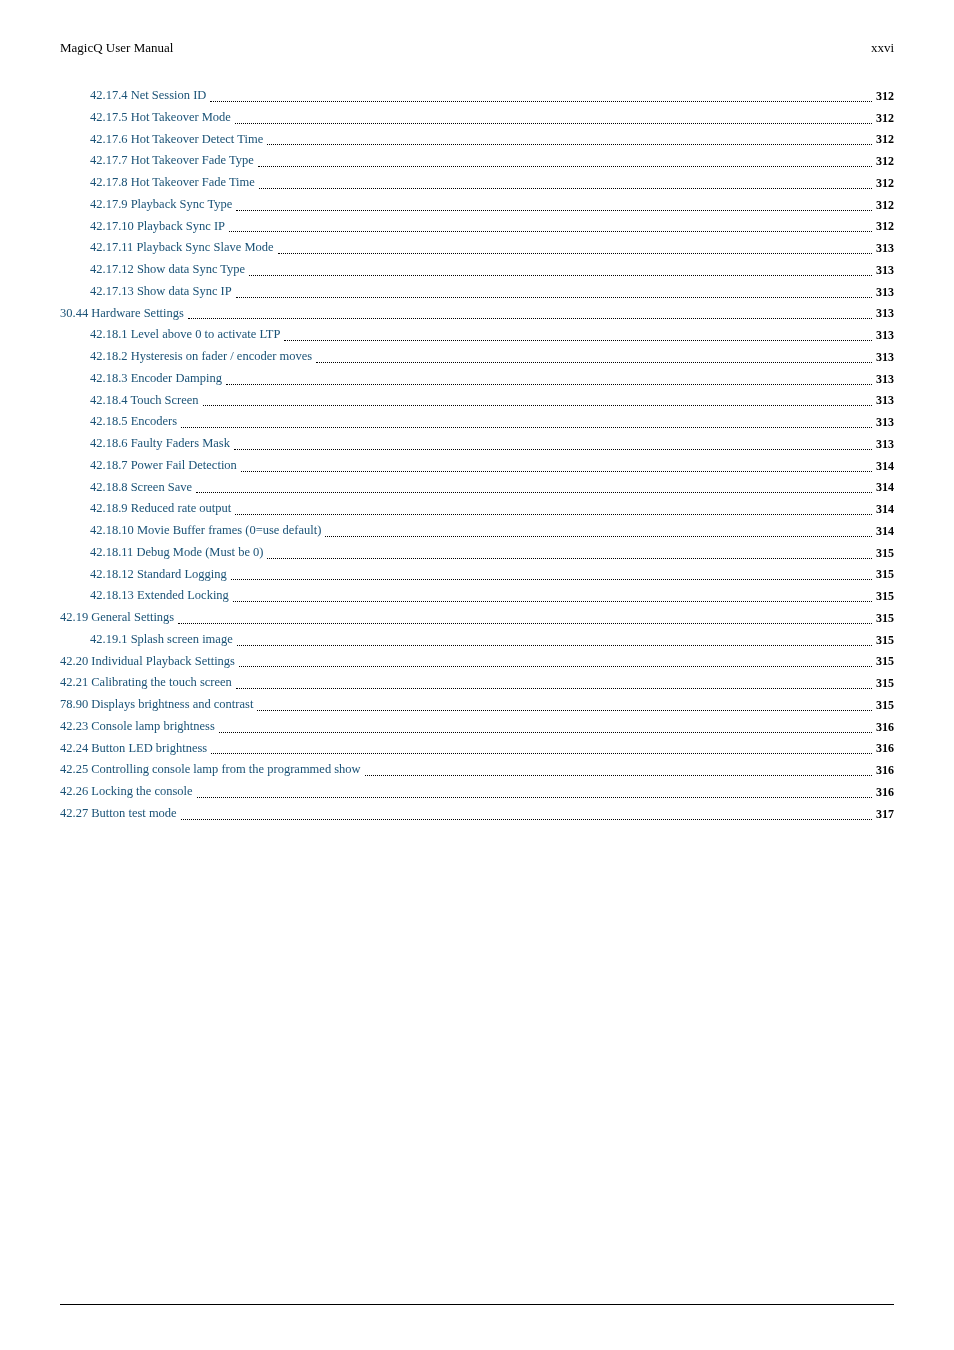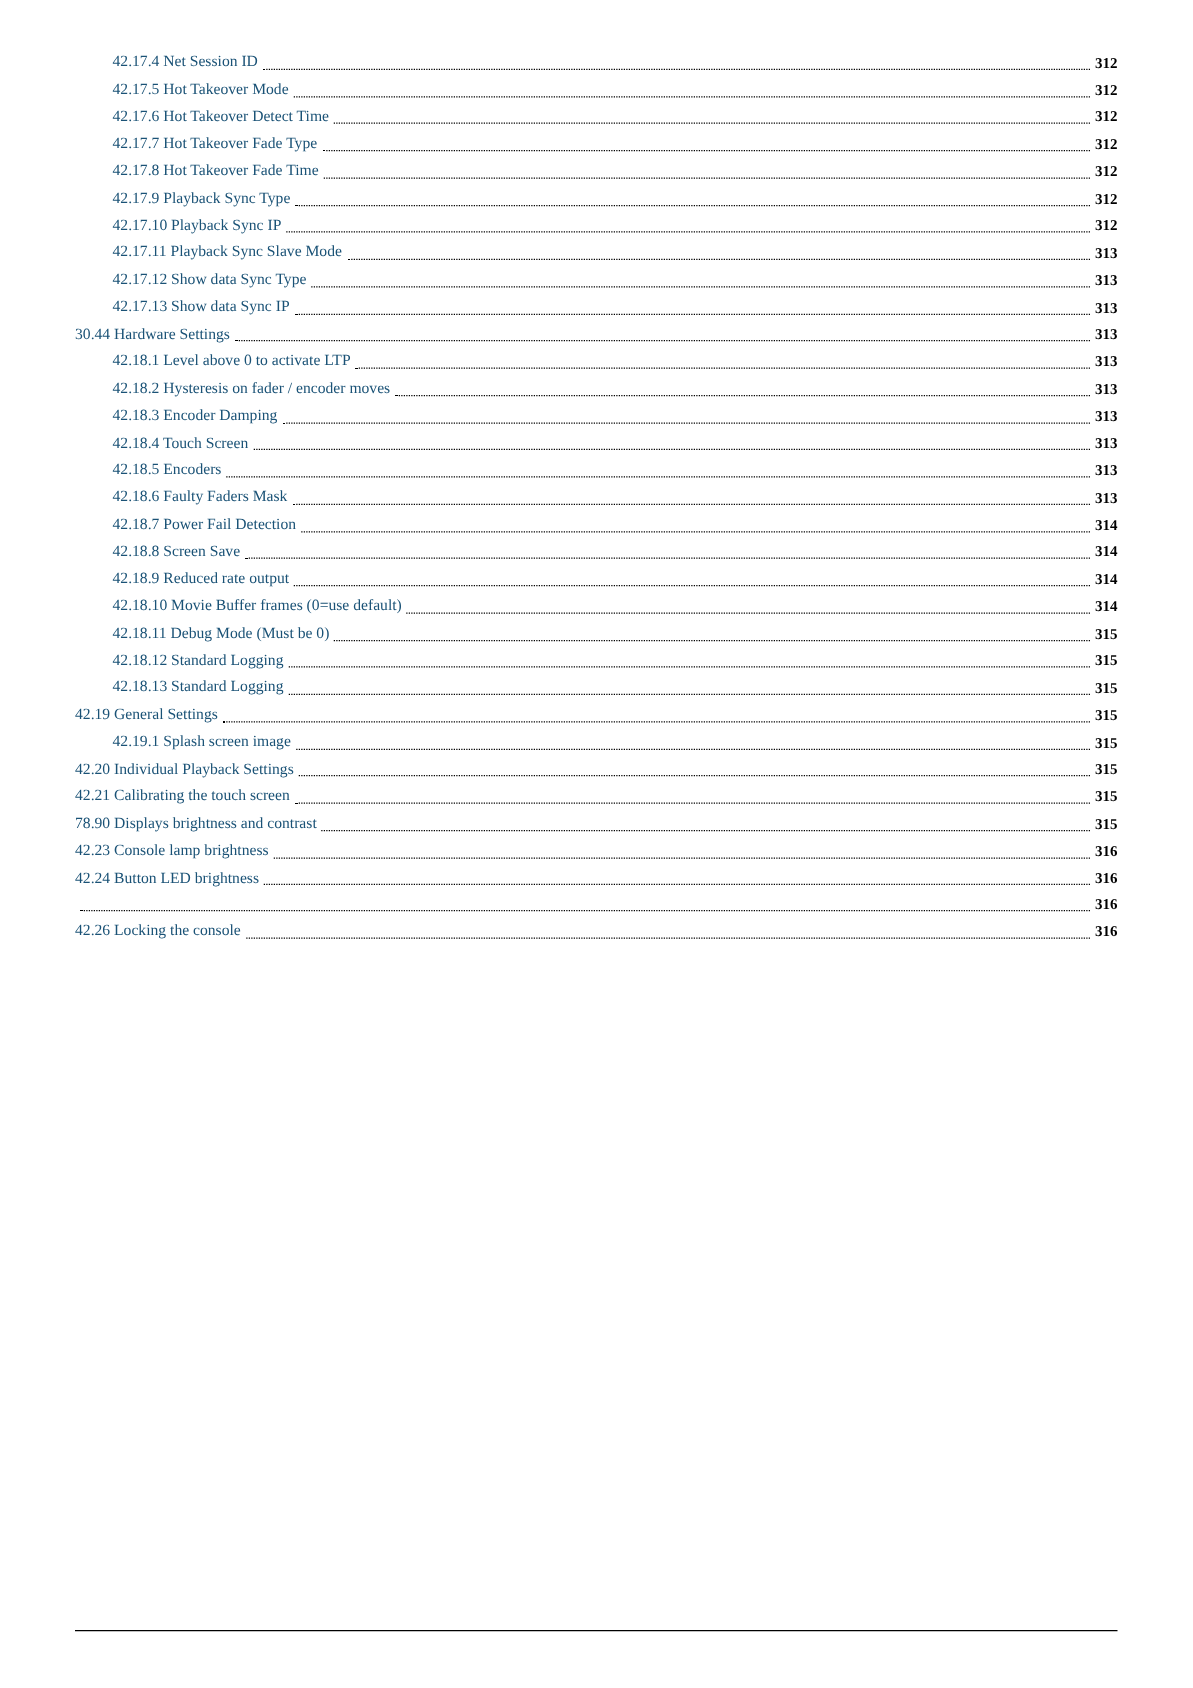--- a/index.html
+++ b/index.html
@@ -70,20 +70,24 @@
       left: 60px;
       right: 60px;
       border-top: 1px solid #000;
       padding-top: 5px;
     }
   </style>
 </head>
 <body>
 
 <div class="page">
+  <div class="header">
+    <span class="header-title">MagicQ User Manual</span>
+    <span class="header-page">xxvi</span>
+  </div>
 
   <div class="toc-list" id="toc-container">
   <div class="toc-entry level2">
         <a class="toc-label" href="#">42.17.4 Net Session ID</a>
         <span class="toc-dots"></span>
         <span class="toc-page">312</span>
       </div>
       <div class="toc-entry level2">
         <a class="toc-label" href="#">42.17.5 Hot Takeover Mode</a>
         <span class="toc-dots"></span>
@@ -188,21 +192,21 @@
         <a class="toc-label" href="#">42.18.11 Debug Mode (Must be 0)</a>
         <span class="toc-dots"></span>
         <span class="toc-page">315</span>
       </div>
       <div class="toc-entry level2">
         <a class="toc-label" href="#">42.18.12 Standard Logging</a>
         <span class="toc-dots"></span>
         <span class="toc-page">315</span>
       </div>
       <div class="toc-entry level2">
-        <a class="toc-label" href="#">42.18.13 Standard Logging</a>
+        <a class="toc-label" href="#">42.18.13 Extended Locking</a>
         <span class="toc-dots"></span>
         <span class="toc-page">315</span>
       </div>
       <div class="toc-entry level1">
         <a class="toc-label" href="#">42.19 General Settings</a>
         <span class="toc-dots"></span>
         <span class="toc-page">315</span>
       </div>
       <div class="toc-entry level2">
         <a class="toc-label" href="#">42.19.1 Splash screen image</a>
@@ -228,24 +232,30 @@
         <a class="toc-label" href="#">42.23 Console lamp brightness</a>
         <span class="toc-dots"></span>
         <span class="toc-page">316</span>
       </div>
       <div class="toc-entry level1">
         <a class="toc-label" href="#">42.24 Button LED brightness</a>
         <span class="toc-dots"></span>
         <span class="toc-page">316</span>
       </div>
       <div class="toc-entry level1">
+        <a class="toc-label" href="#">42.25 Controlling console lamp from the programmed show</a>
         <span class="toc-dots"></span>
         <span class="toc-page">316</span>
       </div>
       <div class="toc-entry level1">
         <a class="toc-label" href="#">42.26 Locking the console</a>
         <span class="toc-dots"></span>
         <span class="toc-page">316</span>
+      </div>
+      <div class="toc-entry level1">
+        <a class="toc-label" href="#">42.27 Button test mode</a>
+        <span class="toc-dots"></span>
+        <span class="toc-page">317</span>
       </div>
     </div>
 
   <div class="footer-line"></div>
 </div>
 
 </body></html>

